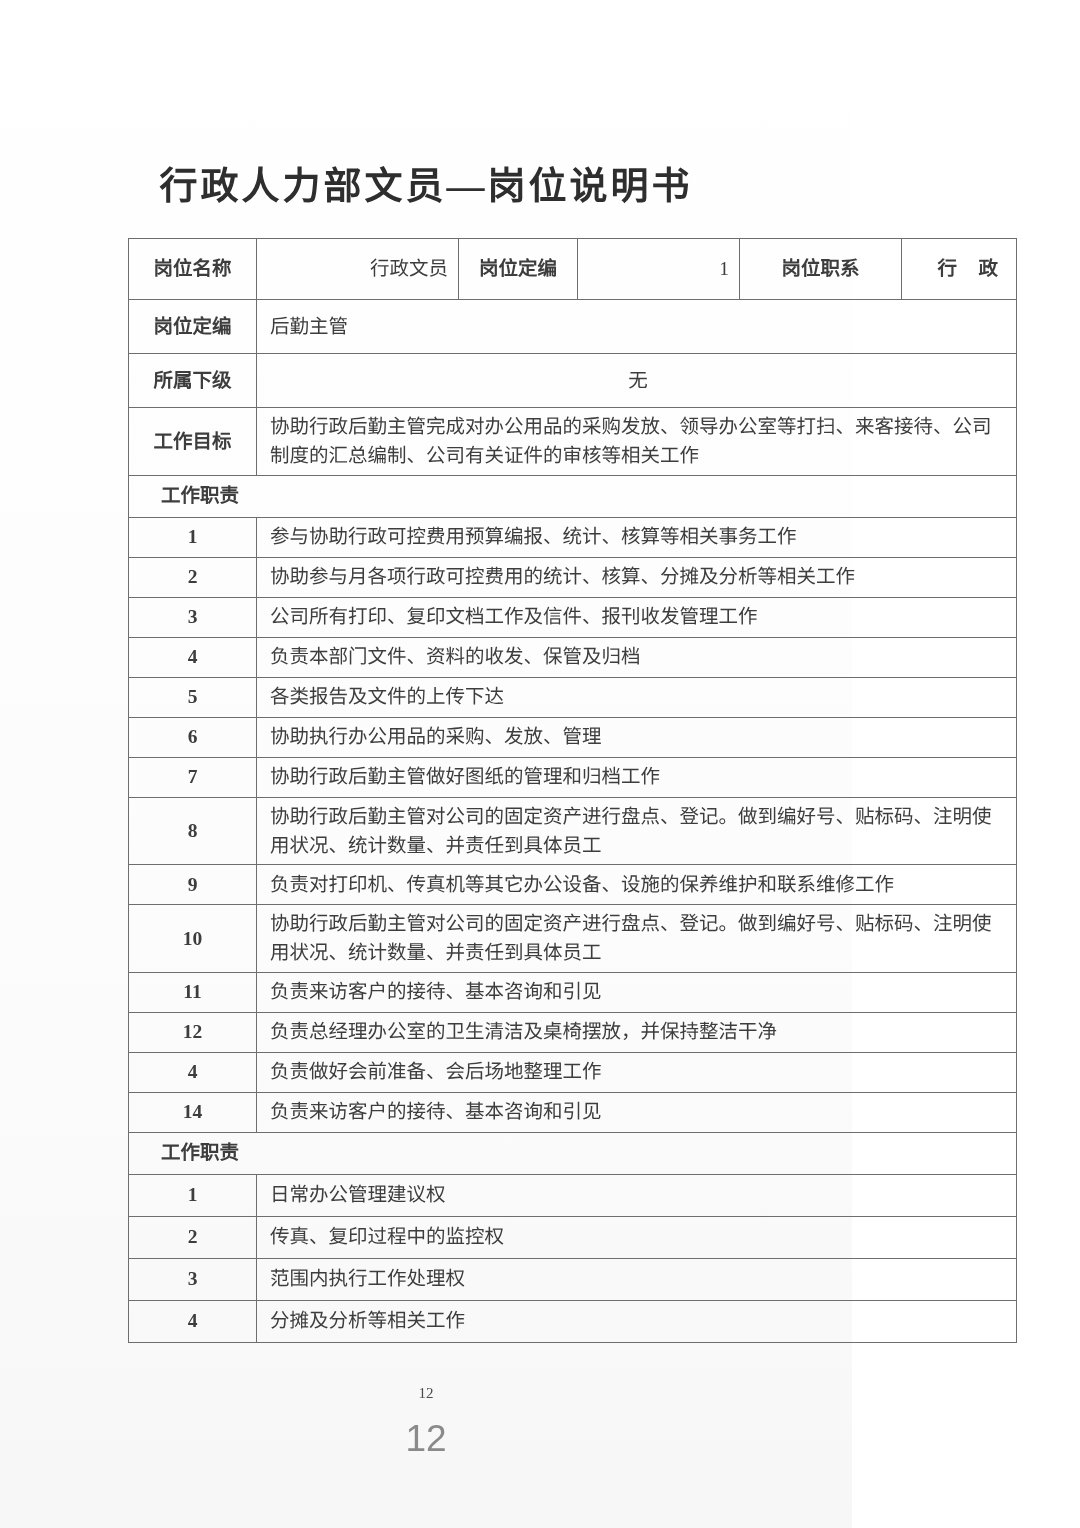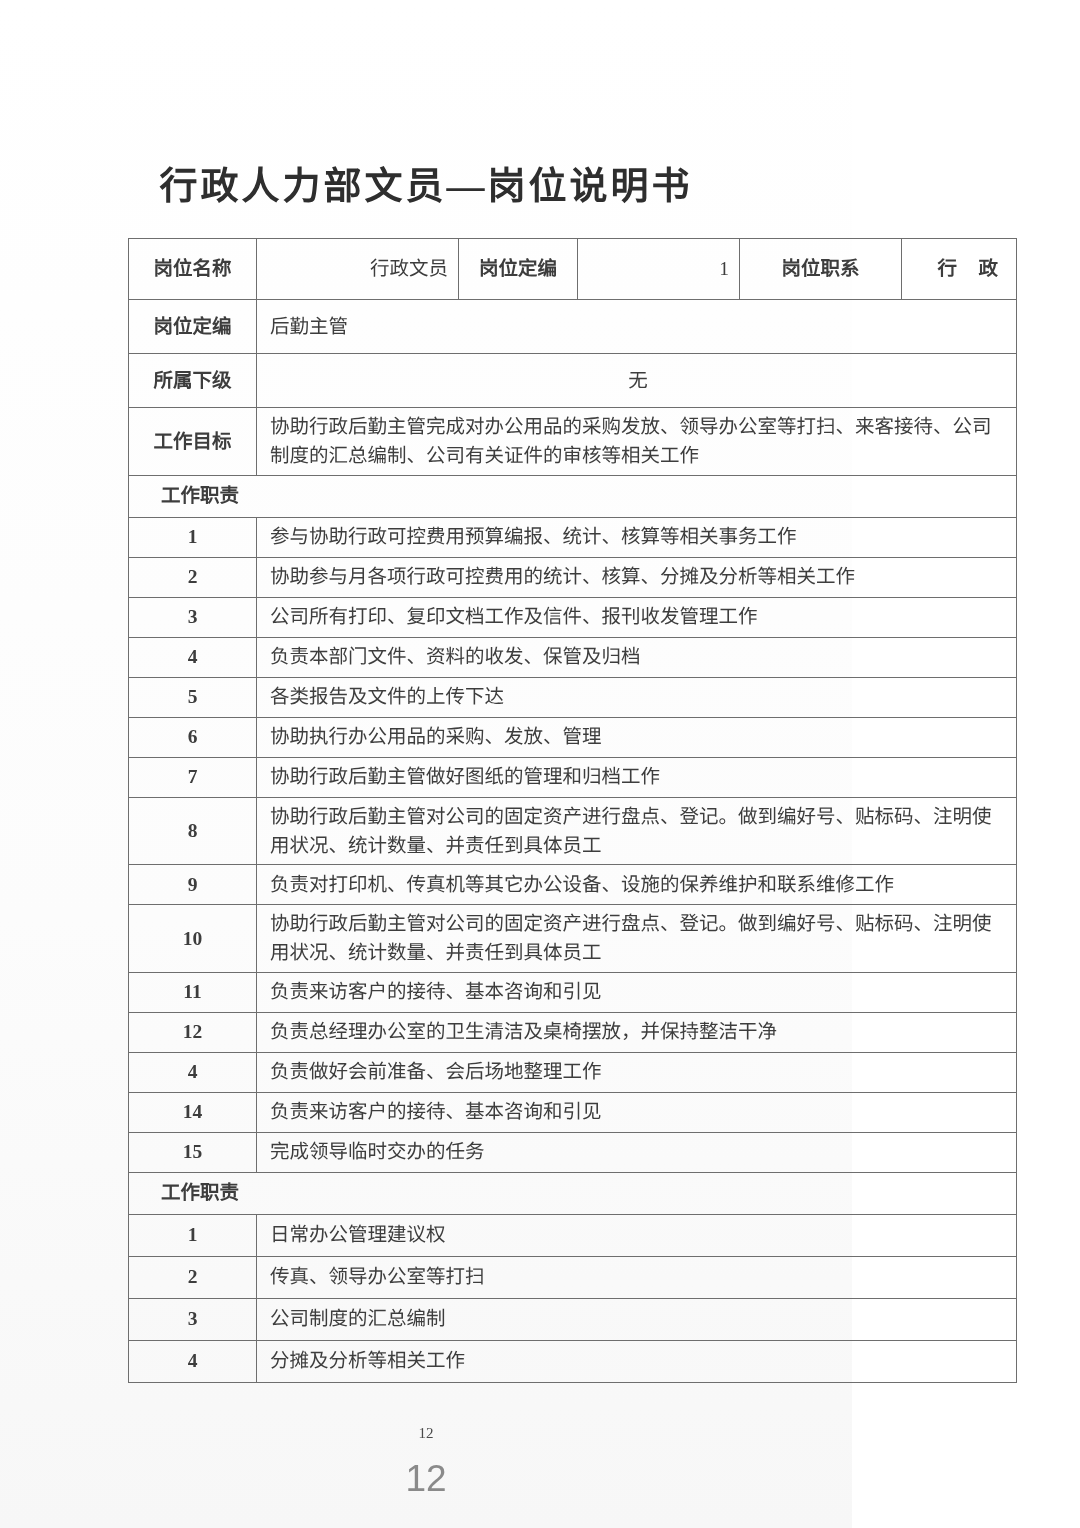--- a/index.html
+++ b/index.html
@@ -175,39 +175,35 @@
         <td class="val" colspan="5">负责总经理办公室的卫生清洁及桌椅摆放，并保持整洁干净</td>
       </tr>
       <tr class="r-item">
         <td class="num">4</td>
         <td class="val" colspan="5">负责做好会前准备、会后场地整理工作</td>
       </tr>
       <tr class="r-item">
         <td class="num">14</td>
         <td class="val" colspan="5">负责来访客户的接待、基本咨询和引见</td>
       </tr>
-      <tr class="r-item">
-        <td class="num">15</td>
-        <td class="val" colspan="5">完成领导临时交办的任务</td>
-      </tr>
 
       <tr class="r-section">
         <td class="section" colspan="6">工作职责</td>
       </tr>
       <tr class="r-auth">
         <td class="num">1</td>
         <td class="val" colspan="5">日常办公管理建议权</td>
       </tr>
       <tr class="r-auth">
         <td class="num">2</td>
-        <td class="val" colspan="5">传真、领导办公室等打扫</td>
+        <td class="val" colspan="5">传真、复印过程中的监控权</td>
       </tr>
       <tr class="r-auth">
         <td class="num">3</td>
-        <td class="val" colspan="5">公司制度的汇总编制</td>
+        <td class="val" colspan="5">范围内执行工作处理权</td>
       </tr>
       <tr class="r-auth">
         <td class="num">4</td>
         <td class="val" colspan="5">分摊及分析等相关工作</td>
       </tr>
     </tbody>
   </table>
 
   <div class="footer-small">12</div>
   <div class="footer-big">12</div>

